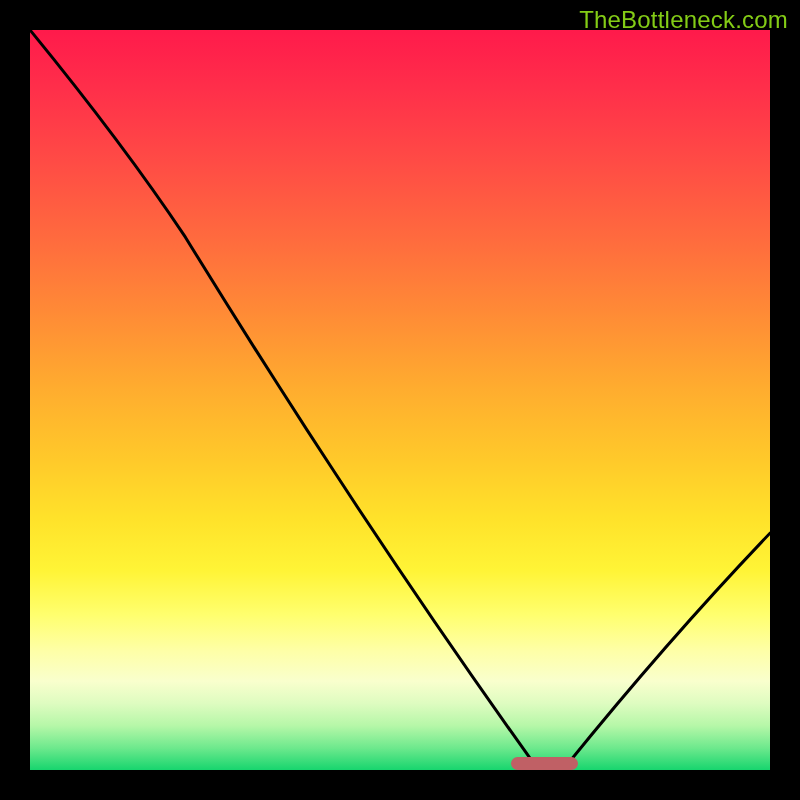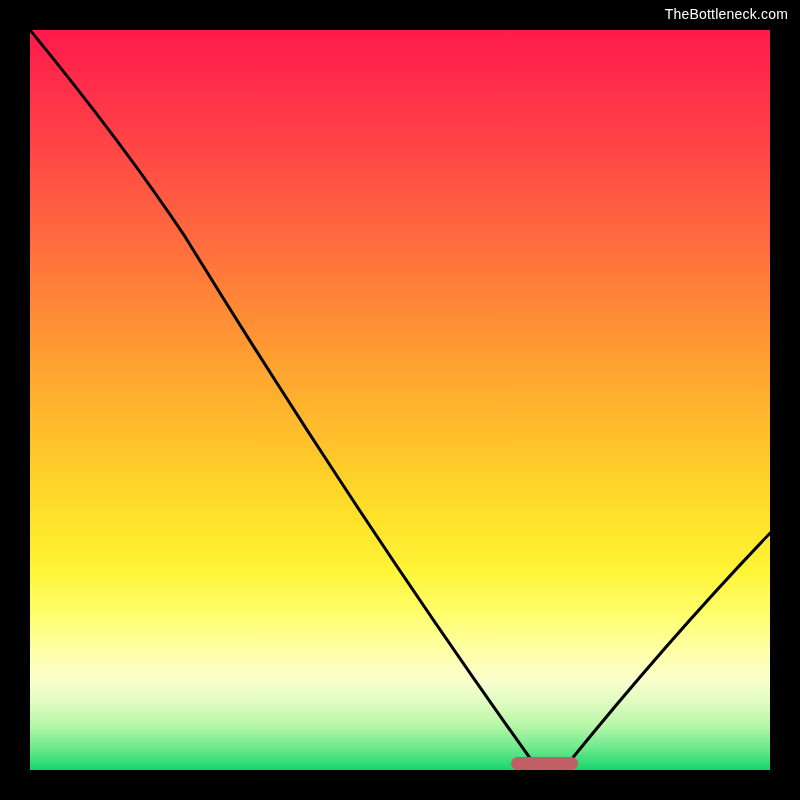--- a/index.html
+++ b/index.html
@@ -19,21 +19,21 @@
       #ffff6e 79%,
       #feffa8 84%,
       #f9ffcd 88%,
       #defcc0 91%,
       #b6f7a8 94%,
       #6ee98d 97%,
       #17d56e 100%);
   }
   svg.curve{position:absolute;inset:0}
   .optimum{position:absolute;height:13px;border-radius:7px;background:#c06065}
-  .watermark{position:absolute;top:6px;right:12px;color:#ffffff;font-size:14px;font-weight:400;letter-spacing:.2px}
+  .watermark{position:absolute;top:6px;right:12px;color:#84cc16;font-size:24px;font-weight:400;letter-spacing:.2px}
 </style>
 </head>
 <body>
 
 <div class="stage">
   <div class="watermark">TheBottleneck.com</div>
   <div class="plot">
     <div class="grad"></div>
     <svg class="curve" viewBox="0 0 740 740" preserveAspectRatio="none">
       <path id="curve-path" d="M 0 0 Q 93.24 113.96000000000004 155.4 207.20000000000005 Q 329.3 489.90000000000003 503.20000000000005 732.6 Q 518 738 532.8 740 Q 636.4 611.6 740 503.2" fill="none" stroke="#000" stroke-width="3" stroke-linejoin="round" stroke-linecap="round"></path>

